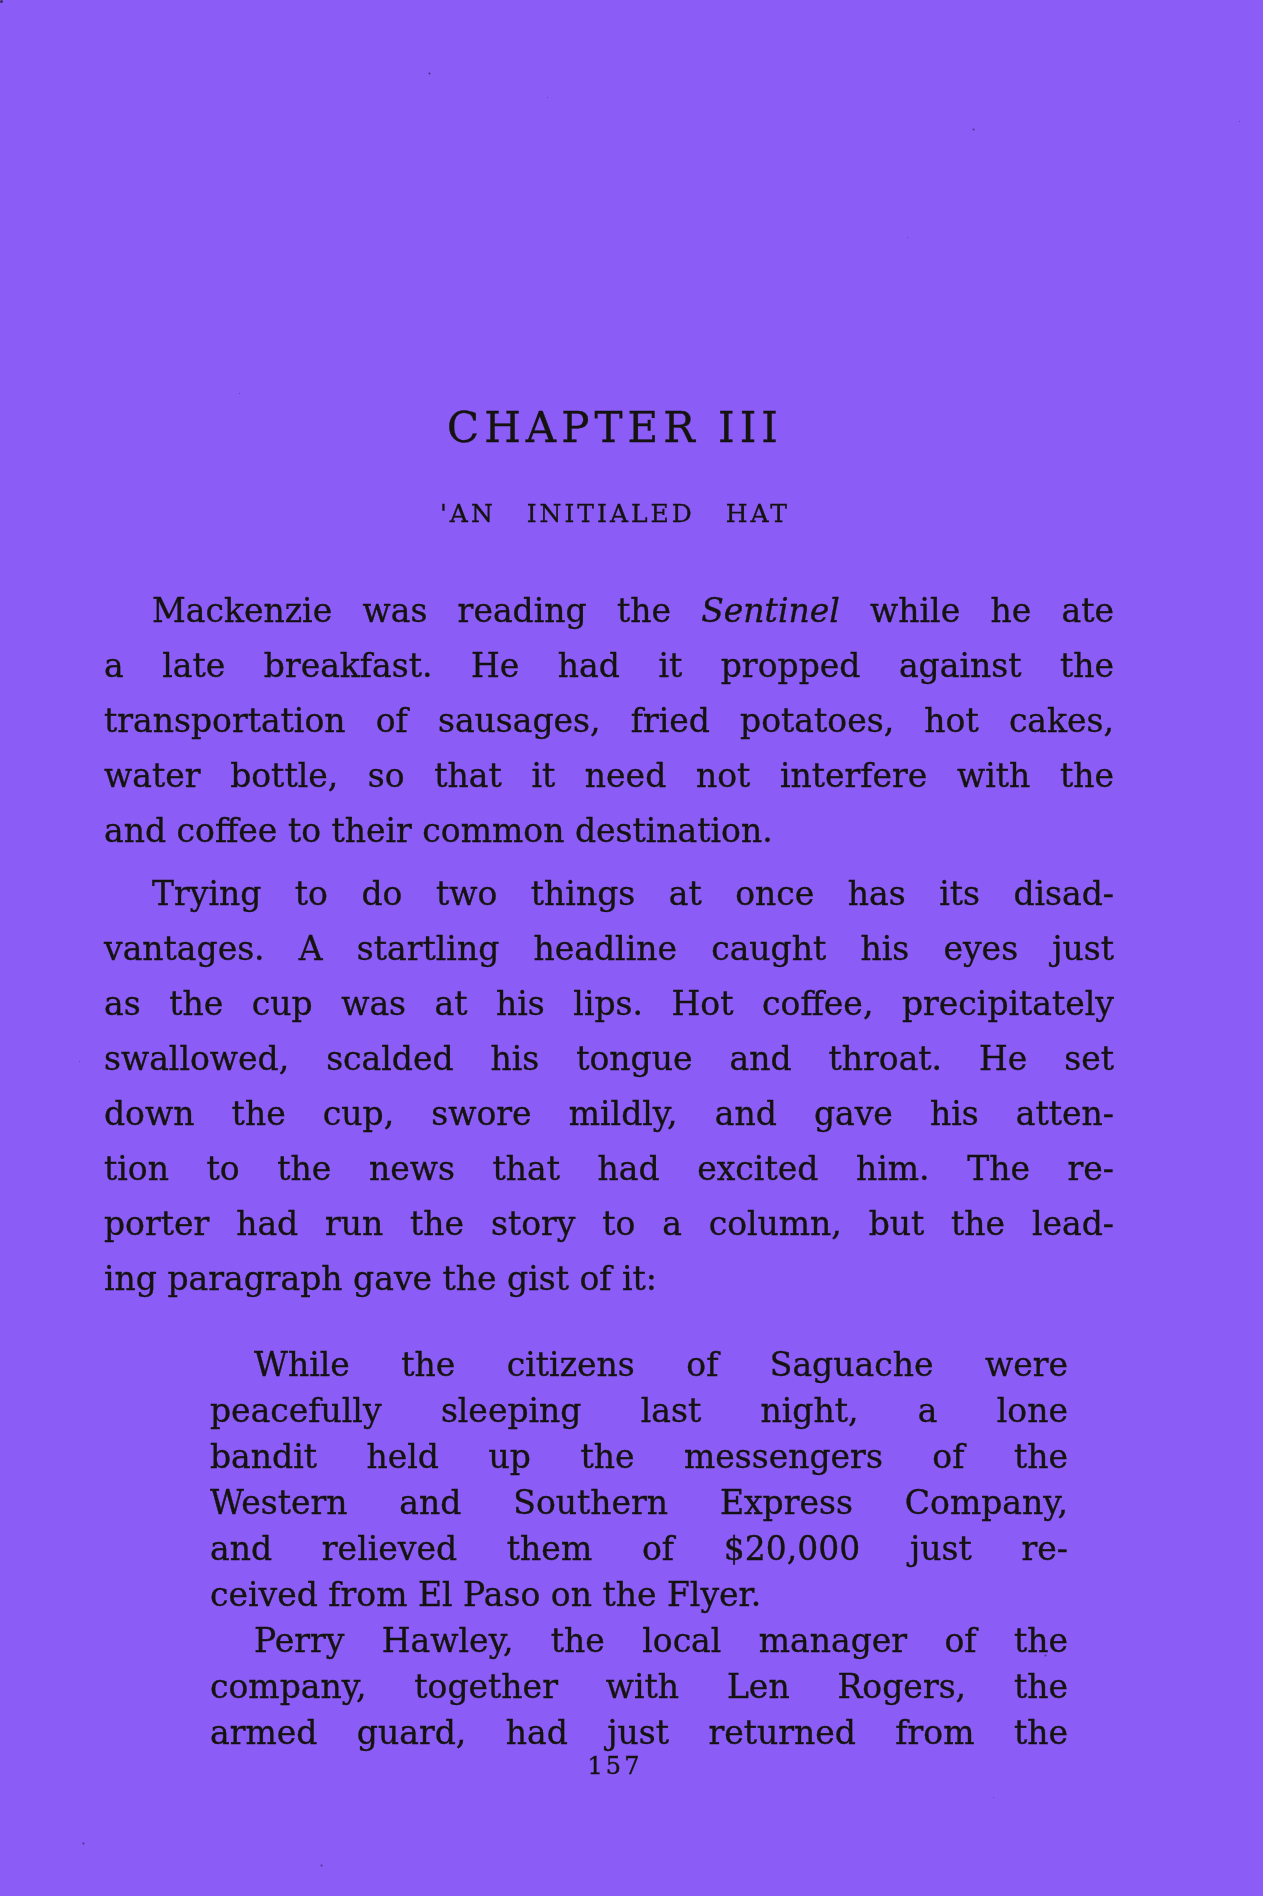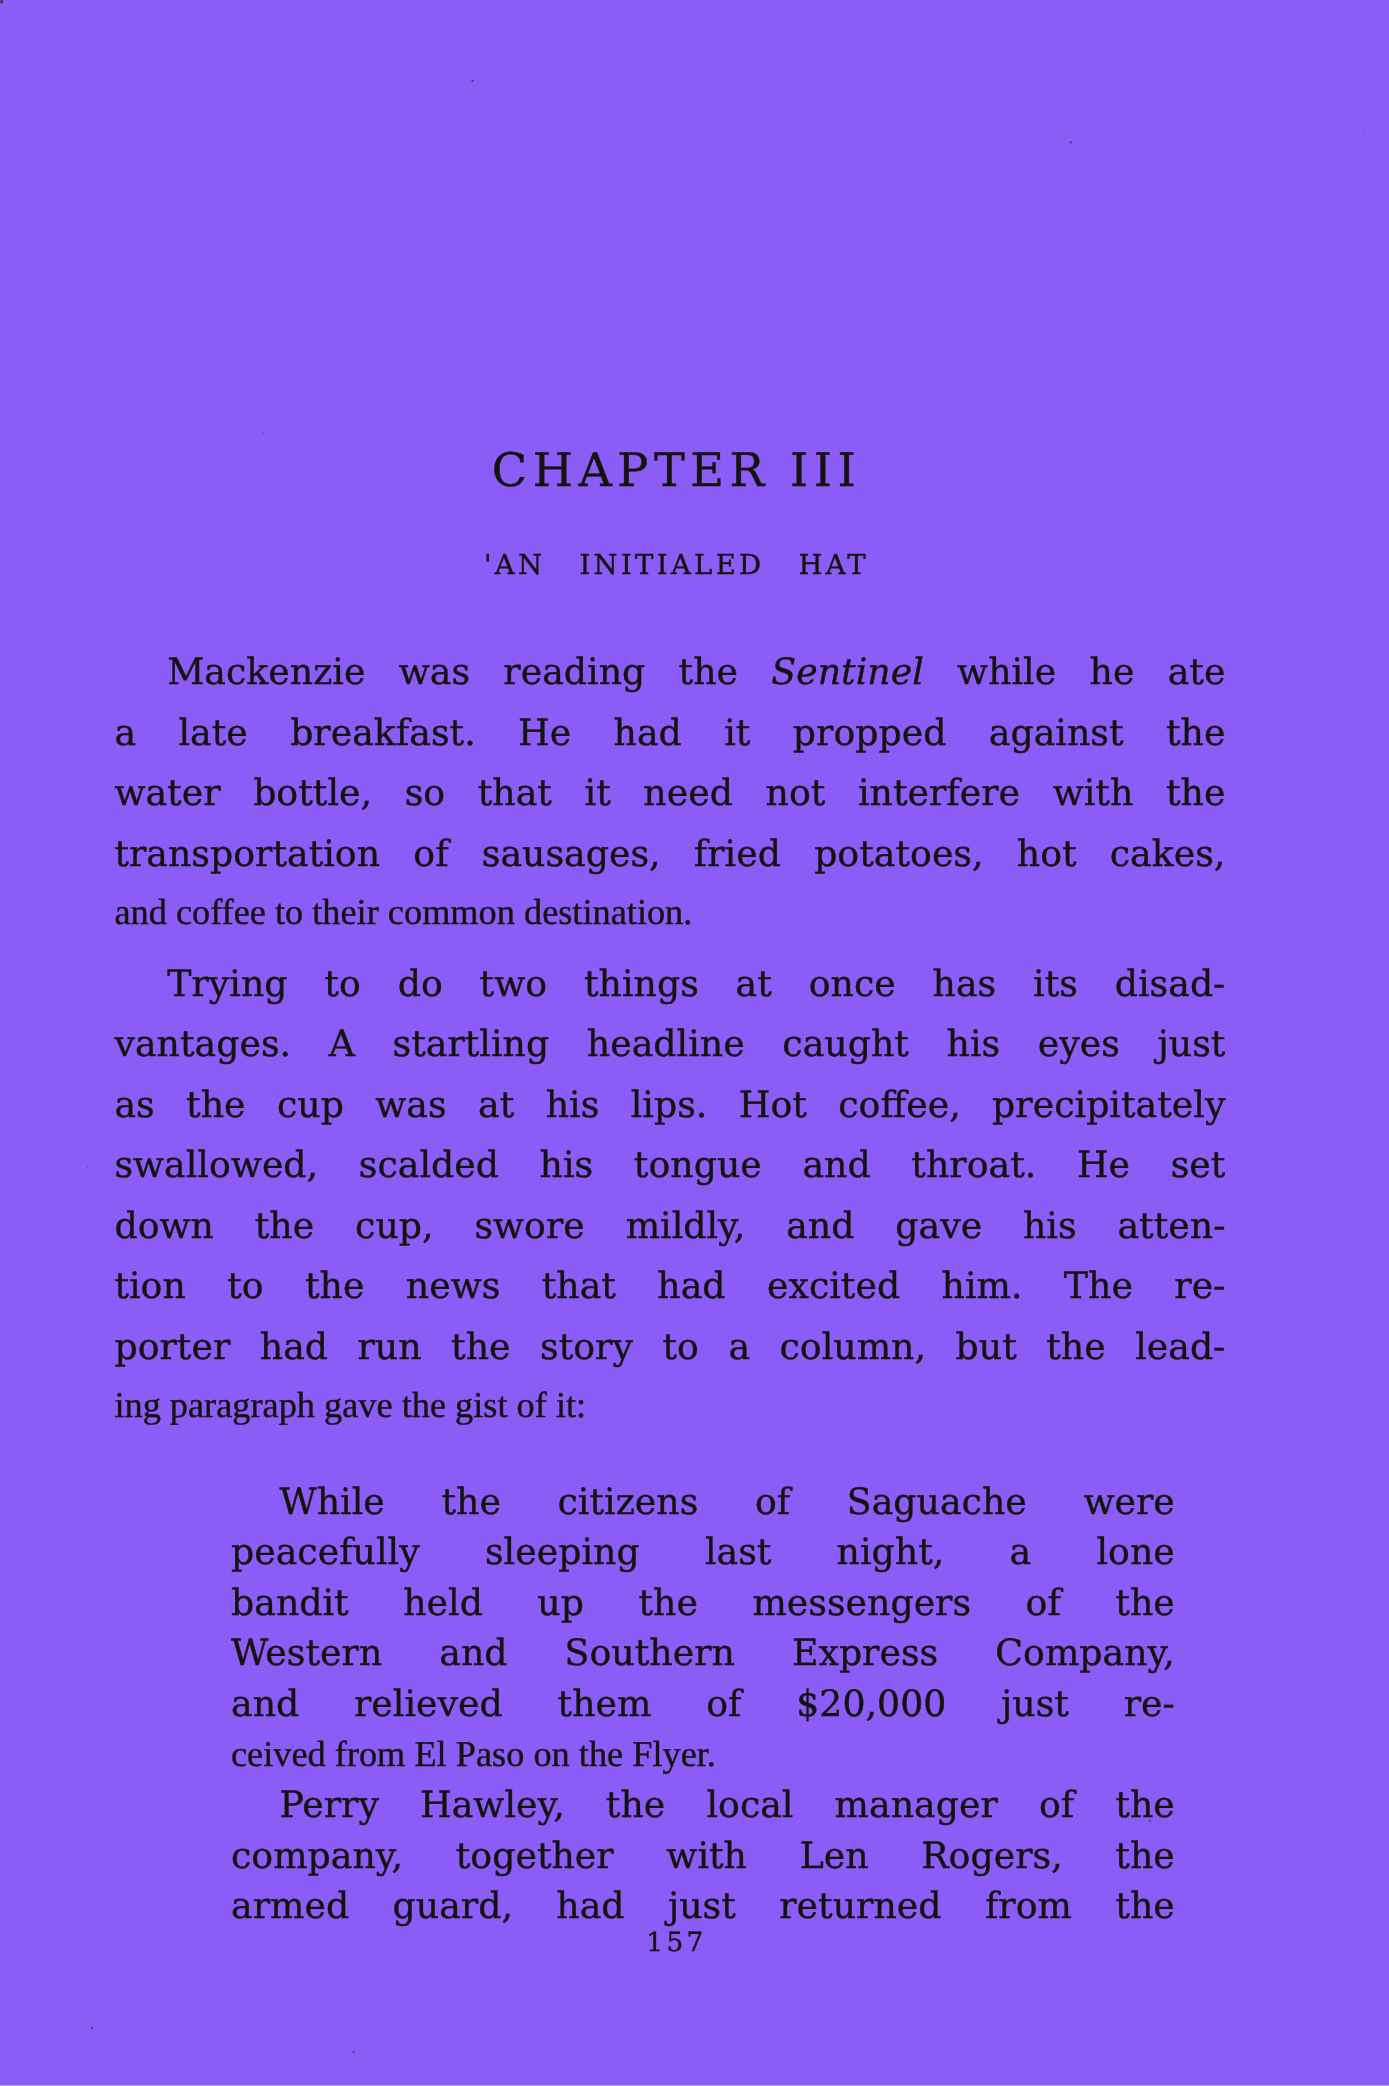--- a/index.html
+++ b/index.html
@@ -31,21 +31,21 @@
     white-space: nowrap;
   }
   .body-text {
     position: absolute;
     top: 583px; left: 104px; width: 1010px;
     font-size: 33px;
     line-height: 55px;
   }
   .para-gap { margin-top: 8px; }
   .line { text-align: justify; text-align-last: justify; }
-  .line.endline { text-align-last: left; font-family: Liberation Serif, serif; }
+  .line.endline { text-align-last: left; }
   .line.indent { text-indent: 48px; }
   .quote {
     margin-top: 36px;
     margin-left: 106px;
     width: 858px;
     font-size: 33px;
     line-height: 46px;
   }
   .quote .line.indent { text-indent: 44px; }
   .pageno {
@@ -78,22 +78,22 @@
 <body>
 
 <div class="page">
   <div class="heading">CHAPTER III</div>
   <div class="subtitle">'AN INITIALED HAT</div>
 
   <div class="body-text">
     <div class="para">
         <div class="line indent">Mackenzie was reading the <i>Sentinel</i> while he ate</div>
         <div class="line">a late breakfast. He had it propped against the</div>
+        <div class="line">transportation of sausages, fried potatoes, hot cakes,</div>
         <div class="line">water bottle, so that it need not interfere with the</div>
-        <div class="line">transportation of sausages, fried potatoes, hot cakes,</div>
         <div class="line endline">and coffee to their common destination.</div>
       </div>
     <div class="para para-gap">
         <div class="line indent">Trying to do two things at once has its disad-</div>
         <div class="line">vantages. A startling headline caught his eyes just</div>
         <div class="line">as the cup was at his lips. Hot coffee, precipitately</div>
         <div class="line">swallowed, scalded his tongue and throat. He set</div>
         <div class="line">down the cup, swore mildly, and gave his atten-</div>
         <div class="line">tion to the news that had excited him. The re-</div>
         <div class="line">porter had run the story to a column, but the lead-</div>

